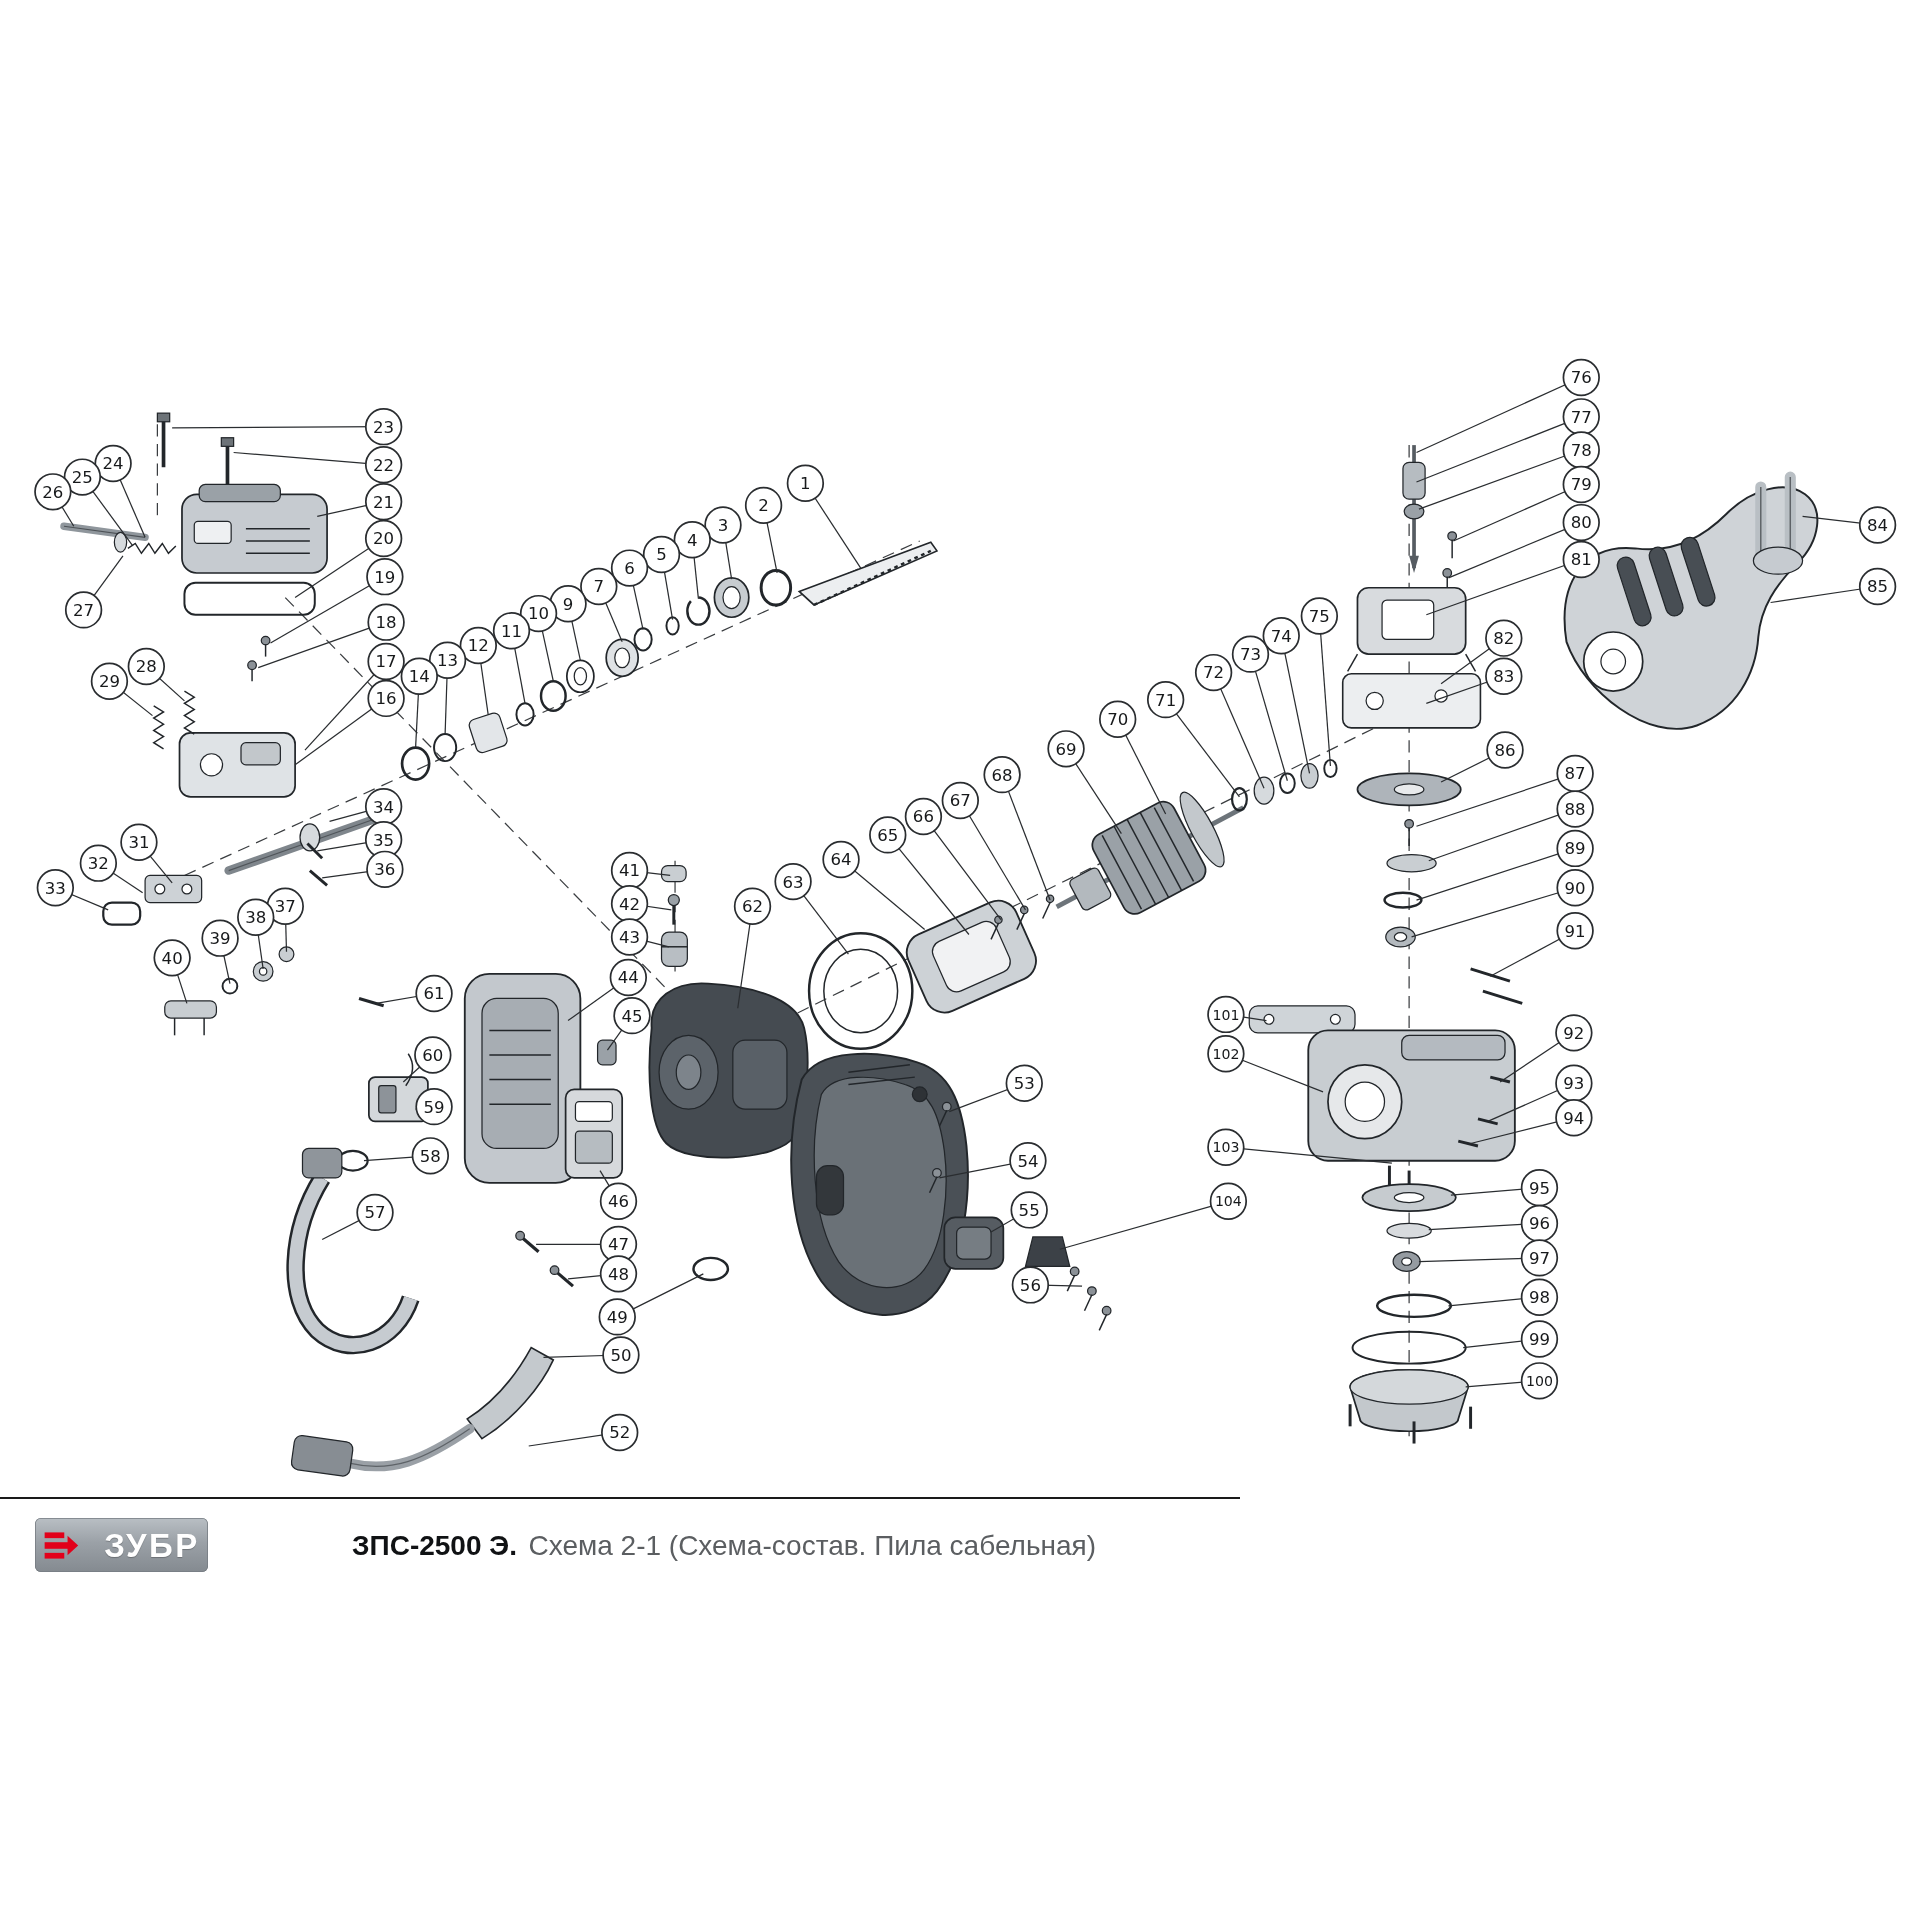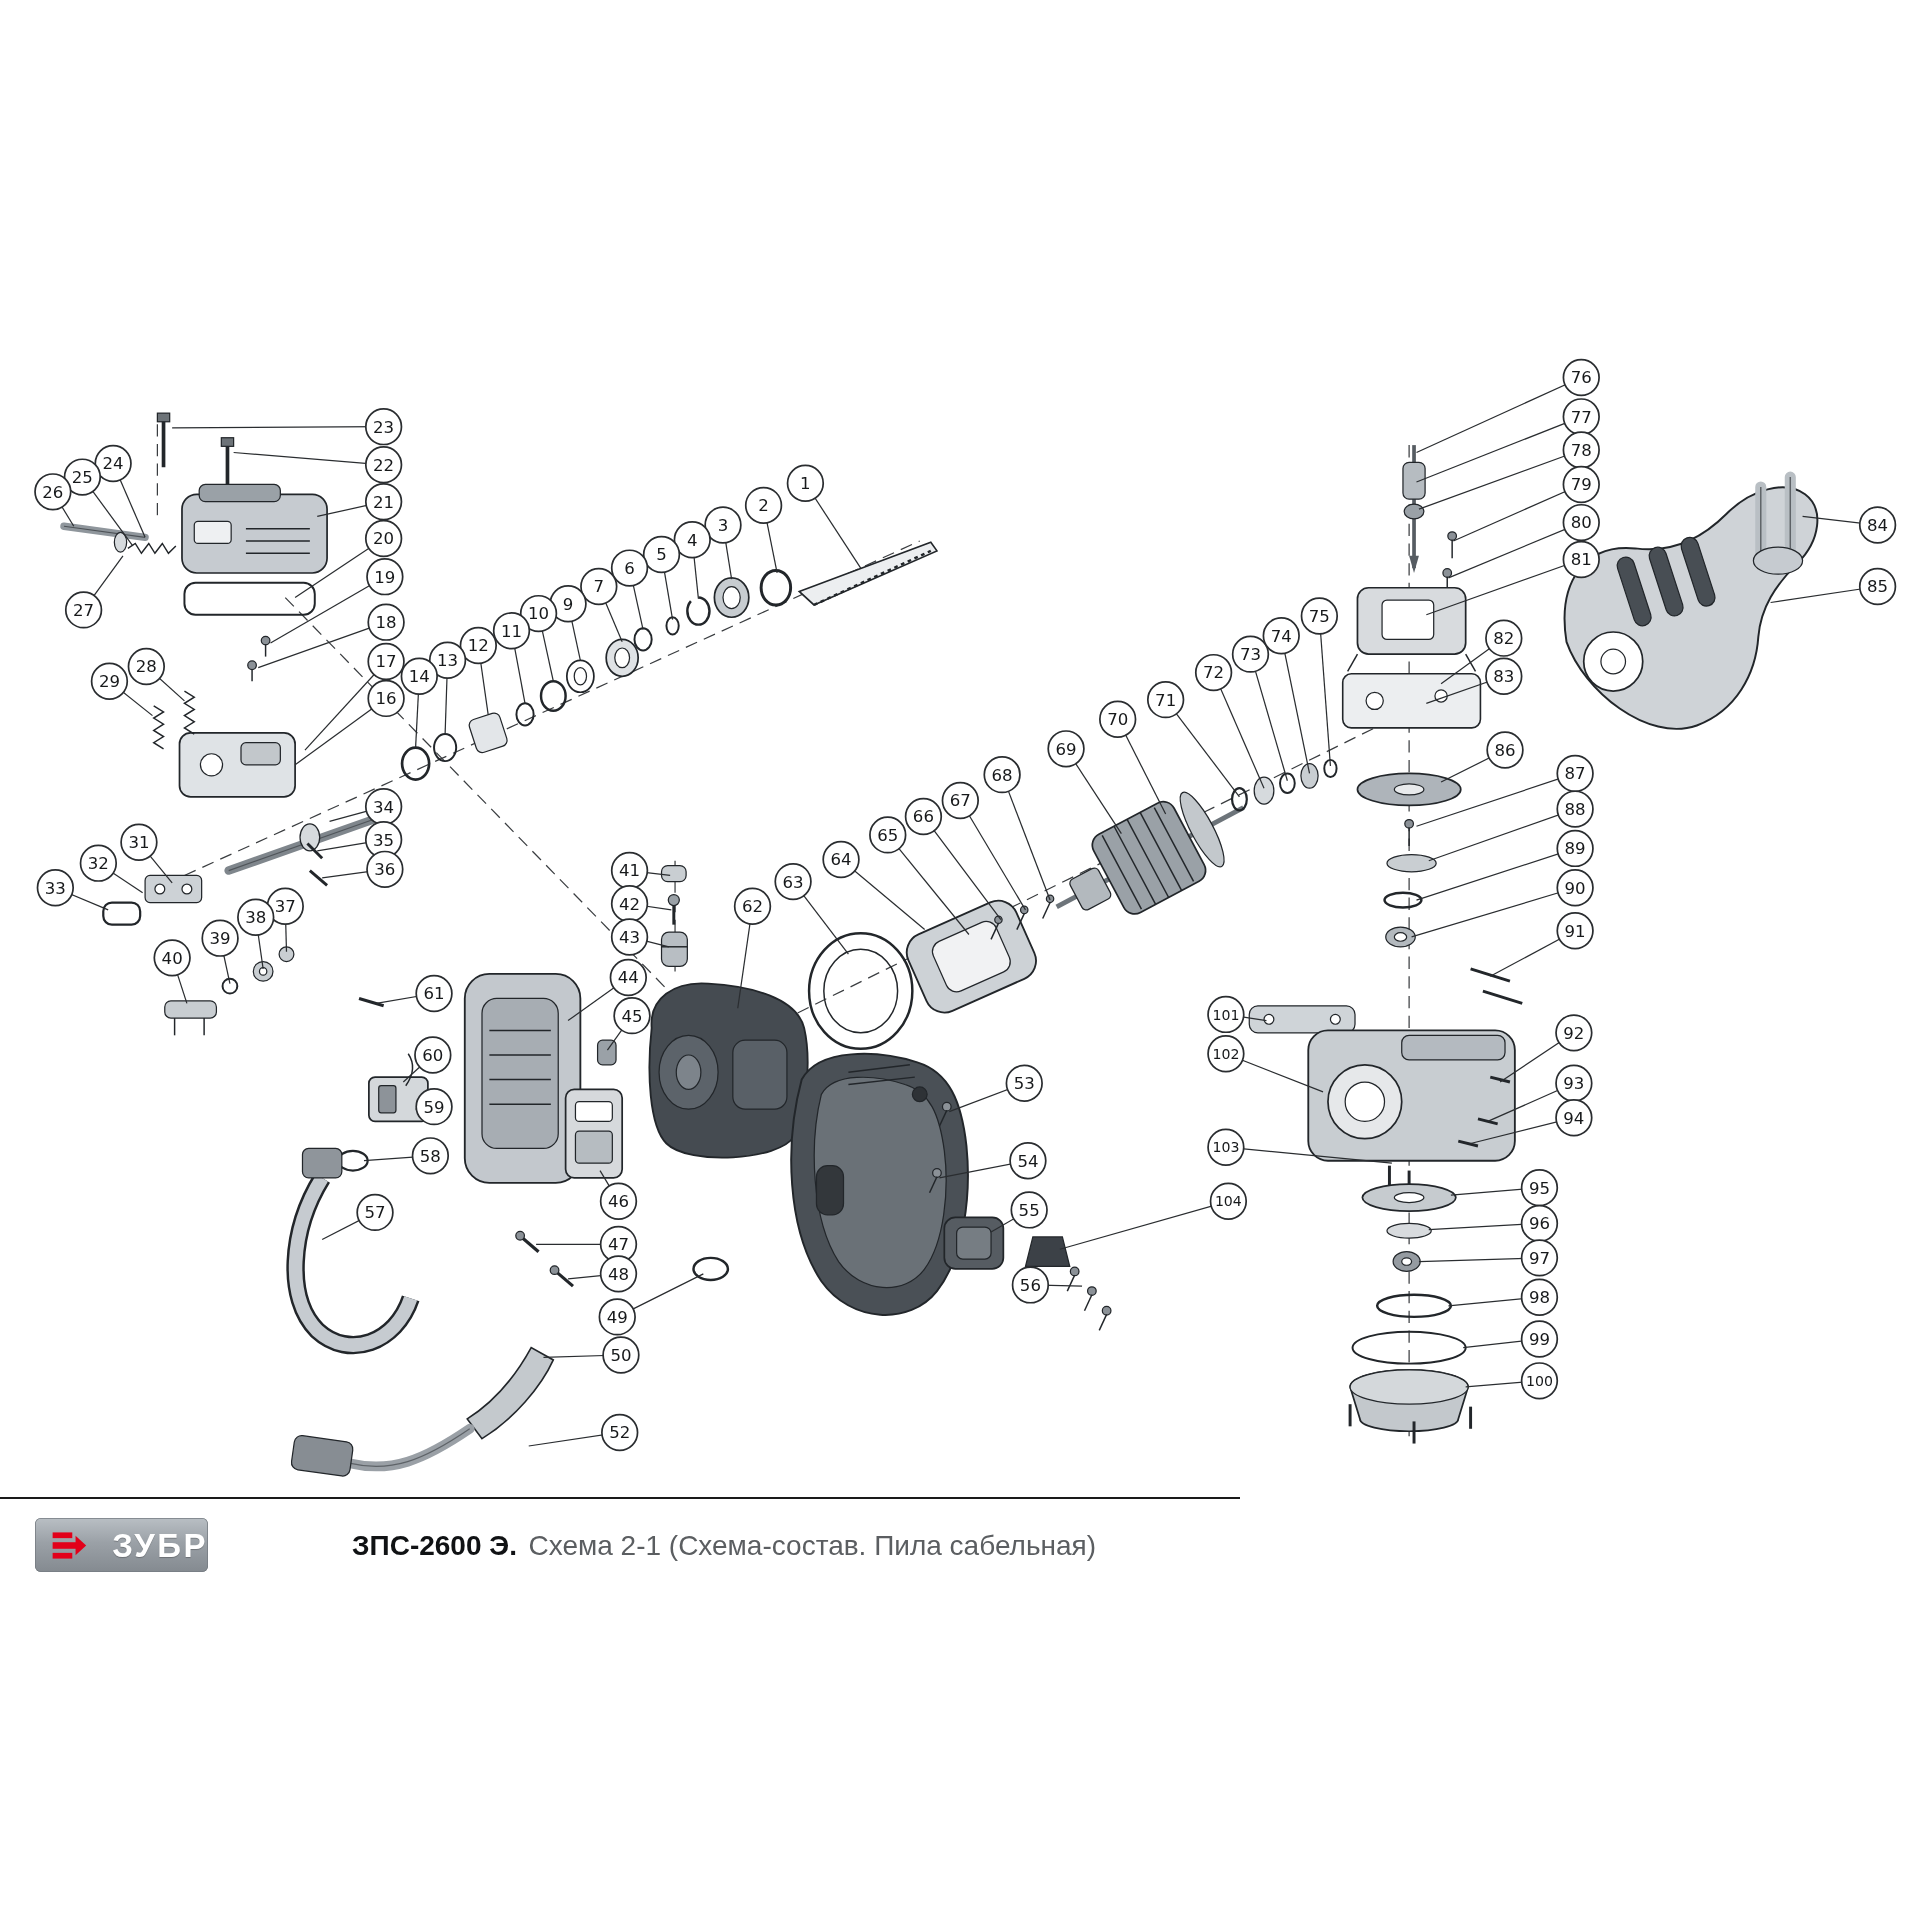--- a/index.html
+++ b/index.html
@@ -7,21 +7,21 @@
   .canvas{position:relative;width:1928px;height:1928px;background:#fff;overflow:hidden}
   svg.diagram{position:absolute;left:0;top:0;display:block}
   .ln{stroke:#22262a;stroke-width:1.2;fill:none}
   .dash{stroke:#3a3d40;stroke-width:1;stroke-dasharray:10 6;fill:none}
   .leader{stroke:#2a2d30;stroke-width:1;fill:none}
   .balloon{fill:#ffffff;stroke:#2a2d30;stroke-width:1.4}
   .balloon-num{fill:#17191b;font-family:"DejaVu Sans",sans-serif;text-anchor:middle}
   .footer-rule{position:absolute;left:0;top:1497px;width:1240px;height:1.6px;background:#1a1a1a}
   .brand-badge{position:absolute;left:35px;top:1518px;width:173px;height:54px;border-radius:5.8px;
     background:linear-gradient(180deg,#b9bfc4 0%,#9ba1a7 45%,#848a90 100%);
-    display:flex;align-items:center;justify-content:flex-end;gap:25px;box-shadow:inset 0 0 0 0.8px #767c82}
+    display:flex;align-items:center;justify-content:center;gap:25px;box-shadow:inset 0 0 0 0.8px #767c82}
   .brand-text{color:#ffffff;font-weight:bold;font-size:33px;letter-spacing:2.5px;line-height:1;
     text-shadow:0 0.8px 0.8px rgba(0,0,0,.25)}
   .doc-title{position:absolute;left:352px;top:1520px;height:51px;display:flex;align-items:center;gap:11.5px;
     font-size:28px;white-space:nowrap}
   .doc-model{font-weight:bold;color:#101214}
   .doc-subtitle{color:#5b5e61}
 </style>
 </head>
 <body>
 
@@ -789,18 +789,18 @@
     <svg width="36" height="33" viewBox="0 0 44 40">
       <rect x="2" y="4" width="24" height="7" fill="#e2001a"></rect>
       <rect x="2" y="16" width="30" height="8" fill="#e2001a"></rect>
       <rect x="2" y="29" width="24" height="7" fill="#e2001a"></rect>
       <polygon points="30,8 43,20 30,32" fill="#e2001a"></polygon>
     </svg>
     <span class="brand-text">ЗУБР</span>
   </div>
 
   <div class="doc-title">
-    <span class="doc-model">ЗПС-2600 Э.</span>
+    <span class="doc-model">ЗПС-2500 Э.</span>
     <span class="doc-subtitle">Схема 2-1 (Схема-состав. Пила сабельная)</span>
   </div>
 
 </div>
 
 
 </body></html>

